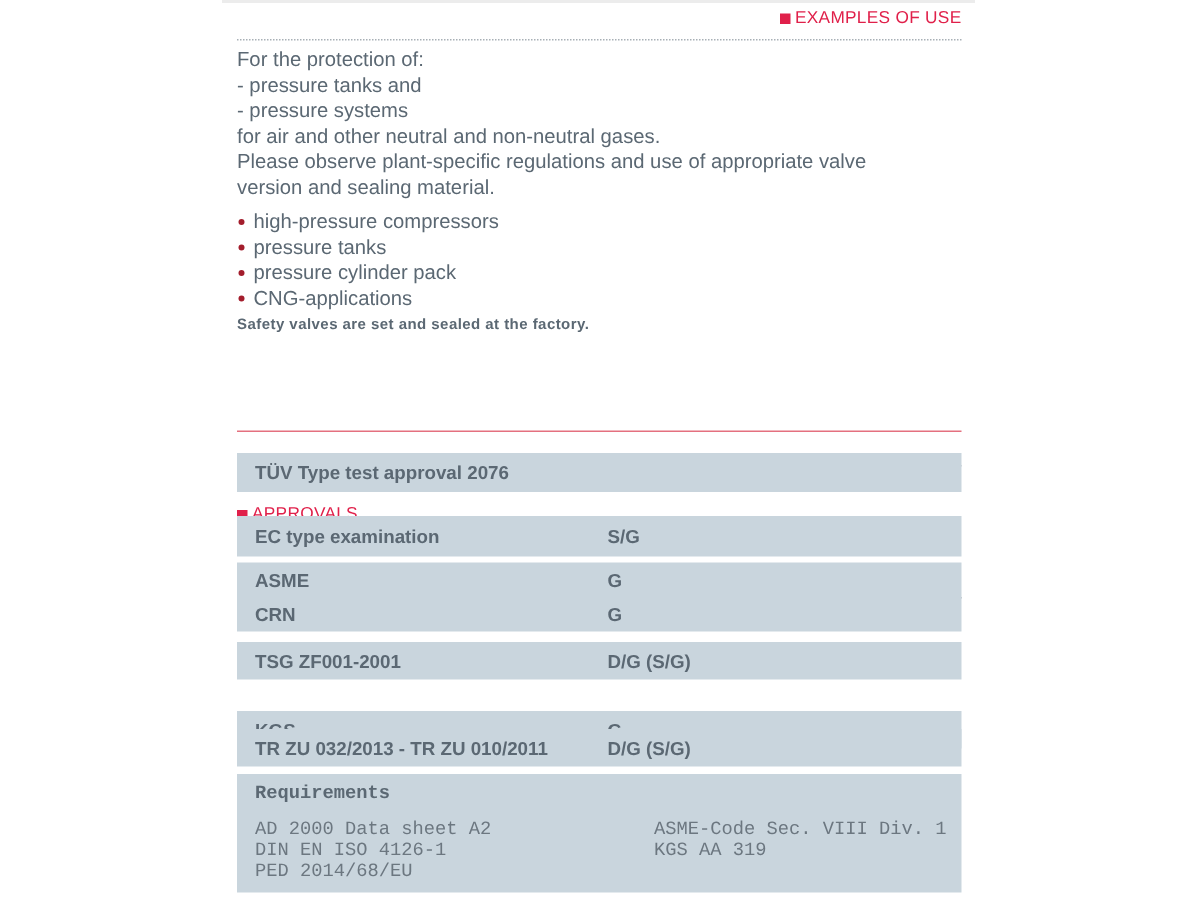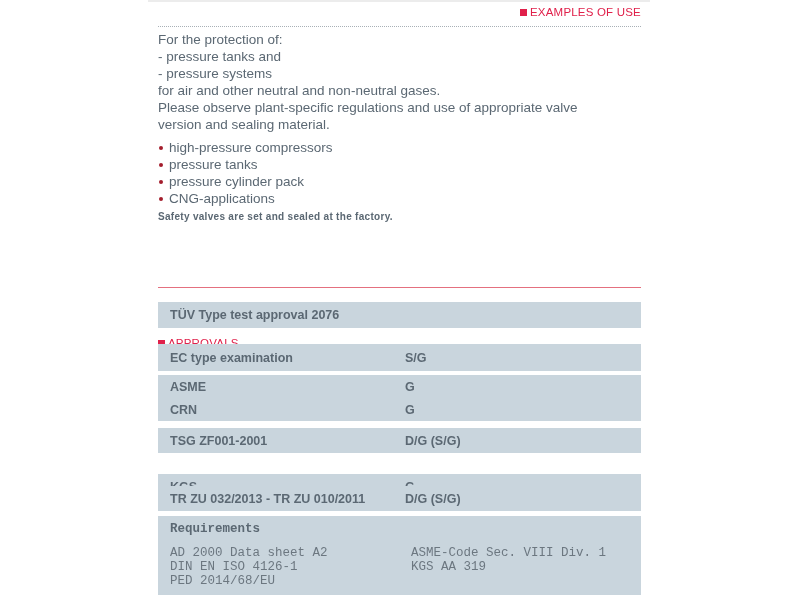--- a/index.html
+++ b/index.html
@@ -26,21 +26,21 @@
       position: absolute; left: 0; width: 483px; background: #c9d5dd; display: flex; align-items: center;
       font-size: 12.5px; font-weight: bold; color: #5b6873;
     }
     .row .c1 { width: 235px; padding-left: 12px; }
     .row .c2 { flex: 1; }
     .row-sep { position: absolute; left: 0; width: 483px; border-top: 1px dotted #7d8790; }
     .req {
       position: absolute; left: 0; width: 483px; background: #c9d5dd; color: #6c7780; font-size: 12.5px; font-family: Liberation Mono, monospace;
     }
     .req .title { font-weight: bold; color: #5b6873; padding: 6px 0 0 12px; height: 18px; }
-    .req .cols { display: flex; padding: 6px 0 0 12px; line-height: 14px; }
+    .req .cols { display: flex; padding: 6px 0 0 12px; line-height: 14px; gap: 25px; }
     .req .col1 { width: 241px; }
   </style>
 </head>
 <body>
 
 <div class="top-strip"></div>
 
 <div class="page">
 
   <div style="position:absolute; top:4px; left:0; width:483px;">

